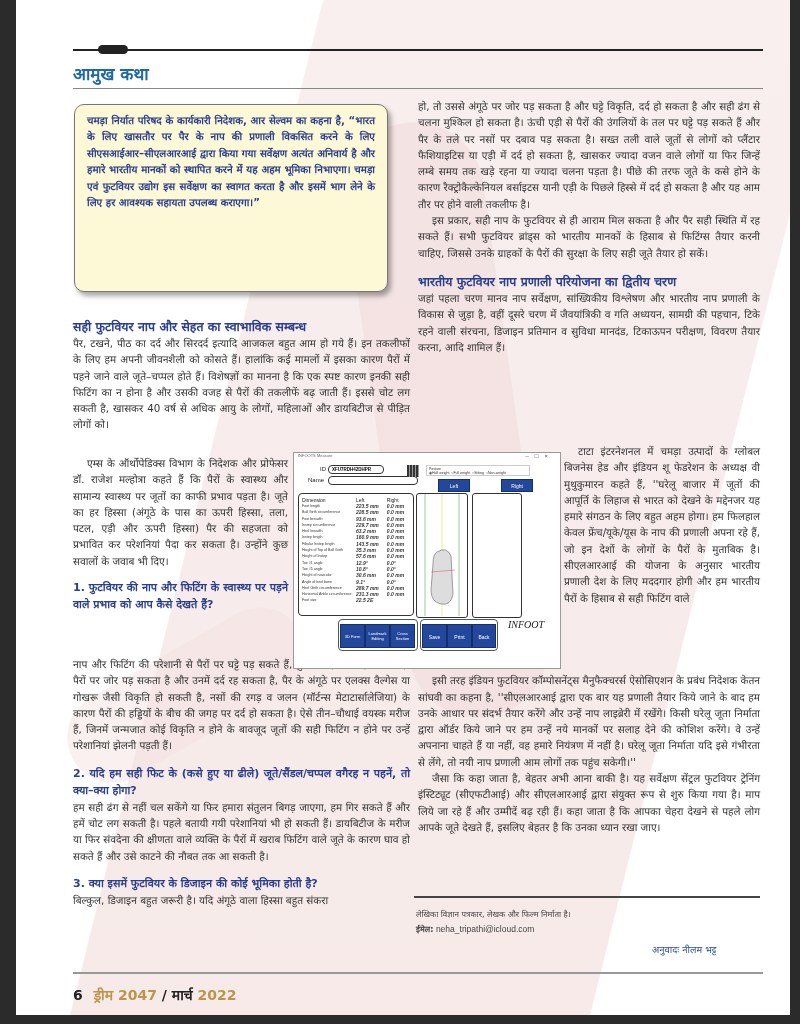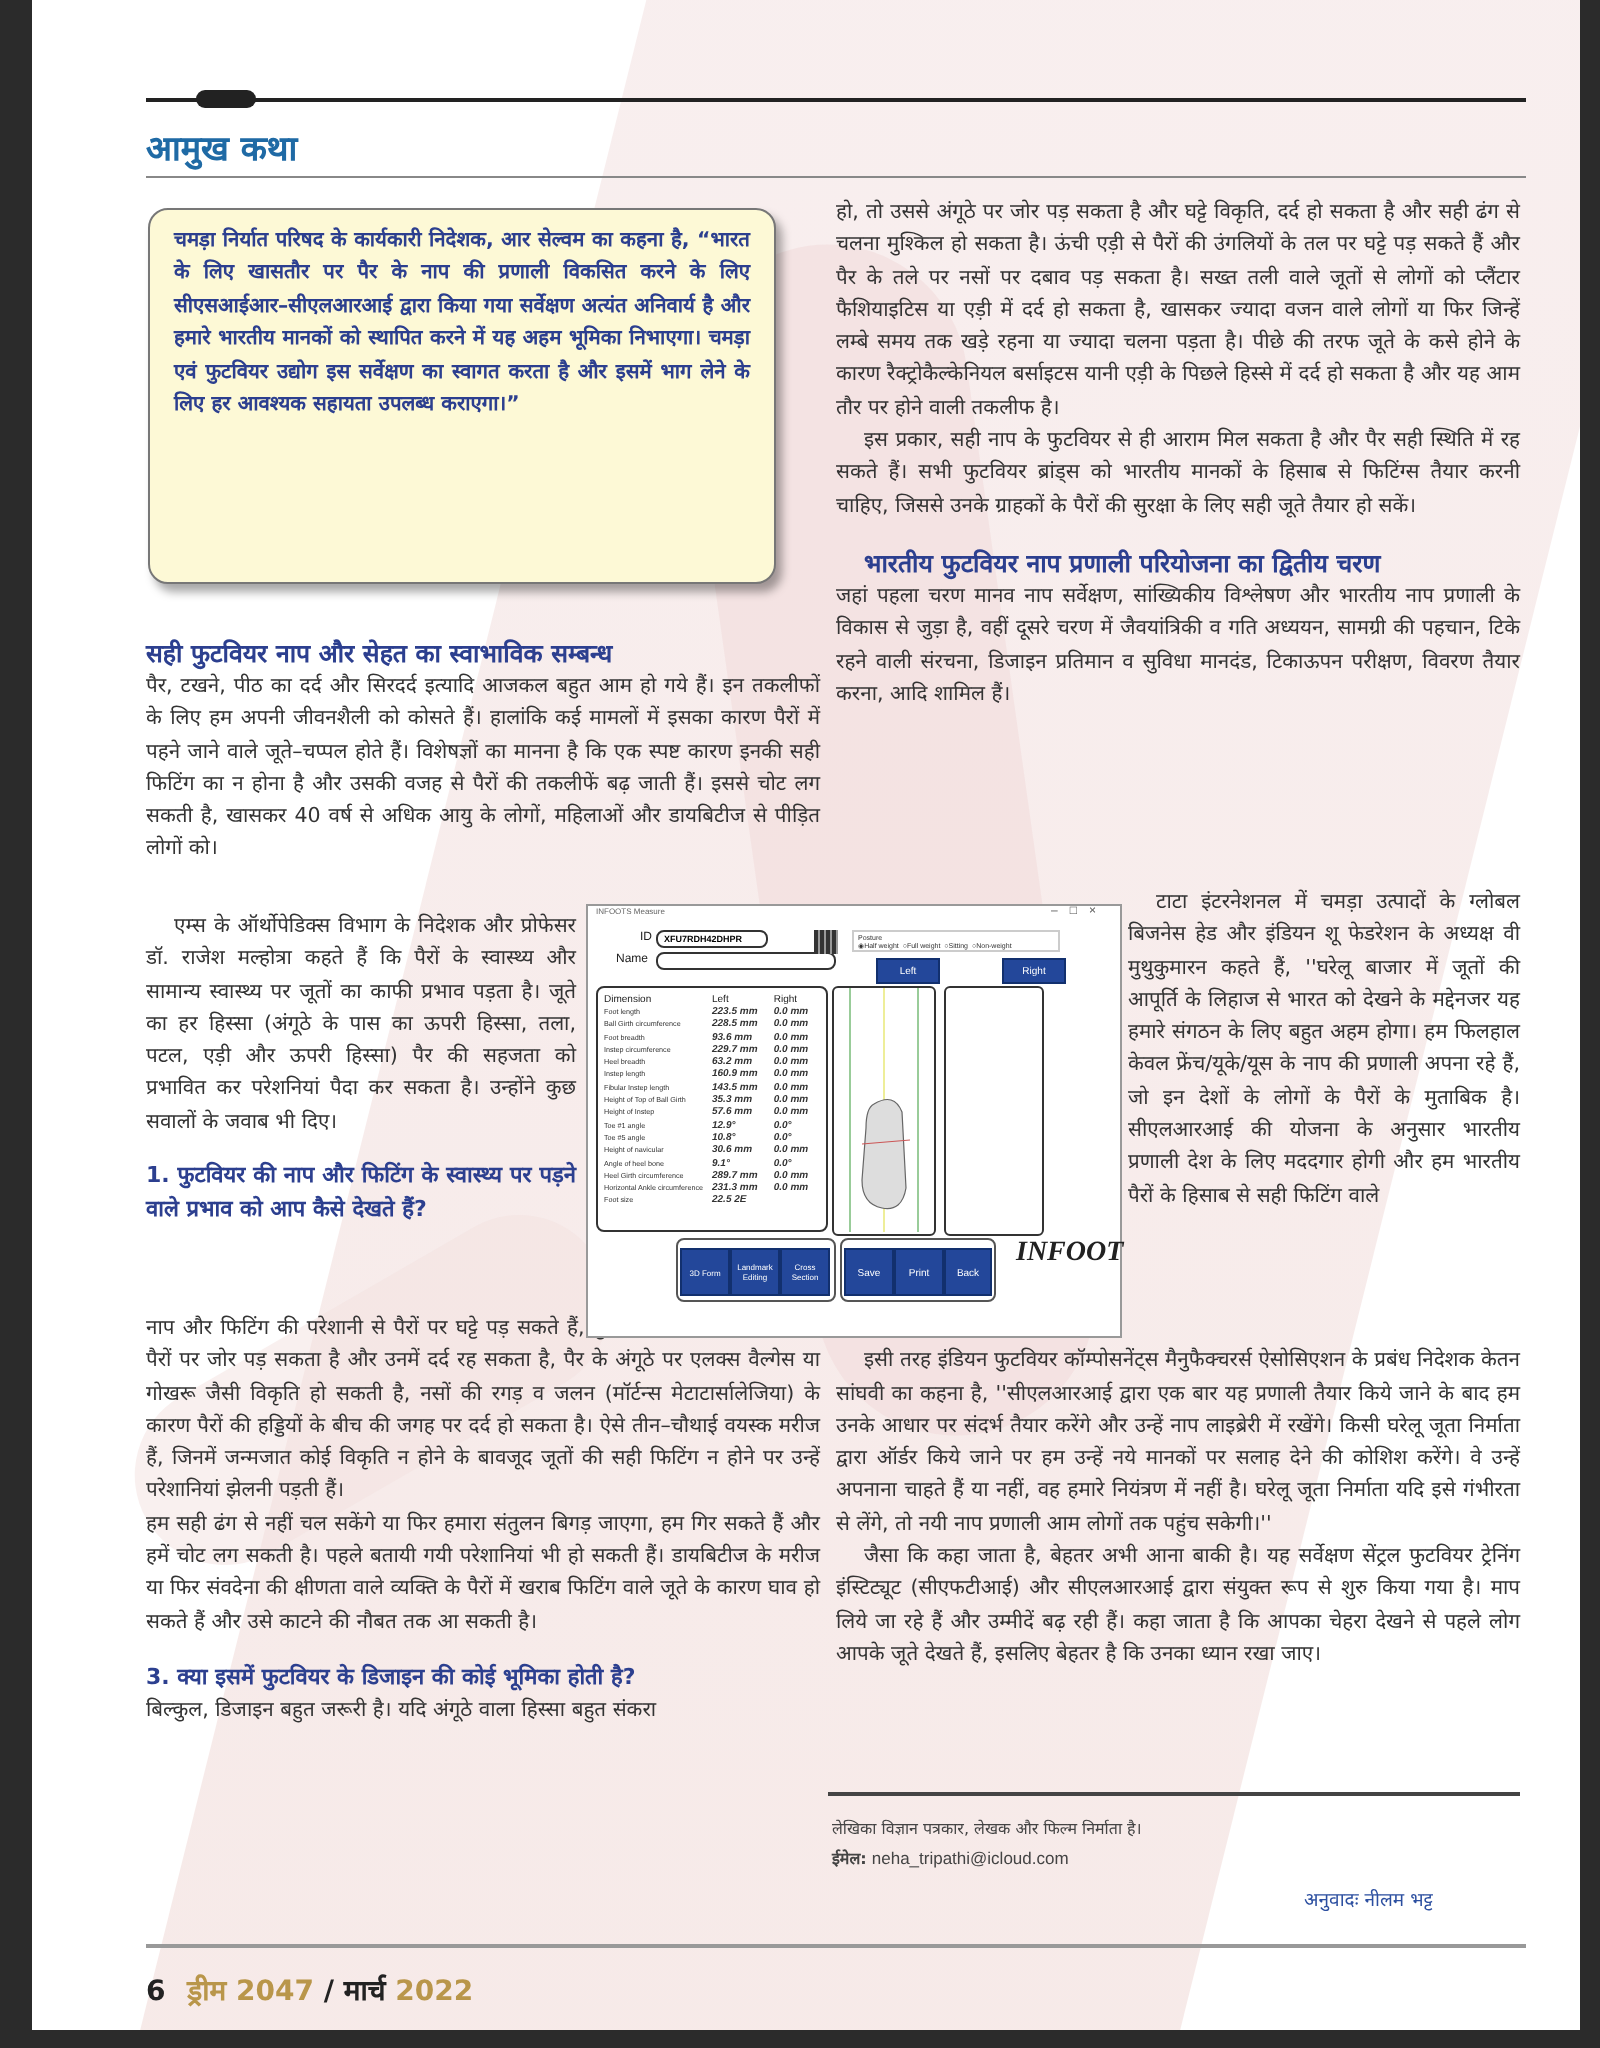--- a/index.html
+++ b/index.html
@@ -28,21 +28,21 @@
   .inset .qr { position:absolute; left:113px; top:12px; width:12px; height:12px; background:repeating-linear-gradient(90deg,#333 0 2px,#999 2px 3px); }
   .inset .posture { position:absolute; left:132px; top:12px; width:104px; height:11px; border:1px solid #ccc; font-size:3.5px; color:#333; padding:1px 2px; box-sizing:border-box; }
   .inset .bluebtn { position:absolute; background:#23479a; color:#fff; font-size:5px; text-align:center; border:1px solid #12306e; box-sizing:border-box; }
   .inset .dimbox { position:absolute; left:4px; top:40px; width:116px; height:123px; border:1.5px solid #333; border-radius:4px; background:#fff; box-sizing:border-box; padding:3px; }
   .dim-head { display:flex; font-size:5px; color:#222; }
   .dim-row { display:flex; font-size:3.6px; line-height:6.3px; color:#333; }
   .dim-row .n { width:56px; overflow:hidden; white-space:nowrap; }
   .dim-row .l { width:32px; font-weight:bold; font-style:italic; font-size:5px; }
   .dim-row .r { width:24px; font-weight:bold; font-style:italic; font-size:5px; }
   .inset .panel { position:absolute; border:1.5px solid #333; border-radius:3px; background:#fff; box-sizing:border-box; }
-  .inset .logo { position:absolute; left:214px; top:166px; font-family:"Liberation Serif", serif; font-style:italic; font-weight:bold; font-size:14px; color:#222; }
+  .inset .logo { position:absolute; left:214px; top:166px; font-family:"Liberation Serif", serif; font-style:italic; font-weight:normal; font-size:10px; color:#222; }
   .inset .btngroup { position:absolute; border:1.2px solid #555; border-radius:4px; box-sizing:border-box; }
   .note { position:absolute; left:400px; top:908px; font-size:8px; color:#444; line-height:14px; }
   .note .email { font-family:"Liberation Sans", sans-serif; font-size:8.5px; }
   .translator { position:absolute; left:636px; top:943px; color:#2c4fa0; font-weight:normal; font-size:9.5px; }
   .bottom-rule-r { position:absolute; left:398px; top:896px; width:346px; height:2px; background:#444; }
   .footer-rule { position:absolute; left:57px; top:972px; width:690px; height:1.5px; background:#999; }
   .footer { position:absolute; left:57px; top:985px; font-size:14px; font-weight:bold; color:#222; }
   .footer .gold { color:#b9964a; }
   .right-edge { position:absolute; left:790px; top:0; width:10px; height:1024px; background:#2b2b2b; }
 </style>
@@ -67,29 +67,30 @@
     <p class="h2">सही फुटवियर नाप और सेहत का स्वाभाविक सम्बन्ध</p>
     <p>पैर, टखने, पीठ का दर्द और सिरदर्द  इत्यादि आजकल बहुत आम हो गये हैं। इन तकलीफों के लिए हम अपनी जीवनशैली को कोसते हैं। हालांकि कई मामलों में इसका कारण पैरों में पहने जाने वाले जूते–चप्पल होते हैं। विशेषज्ञों का मानना है कि एक स्पष्ट कारण इनकी सही फिटिंग का न होना है और उसकी वजह से पैरों की तकलीफें बढ़ जाती हैं। इससे चोट लग सकती है, खासकर 40 वर्ष से अधिक आयु के लोगों, महिलाओं और डायबिटीज से पीड़ित लोगों को।</p>
   </div>
 
   <div class="col" style="left:57px; top:455px; width:215px;">
     <p class="indent">एम्स के ऑर्थोपेडिक्स विभाग के निदेशक और प्रोफेसर डॉ. राजेश मल्होत्रा कहते हैं कि पैरों के स्वास्थ्य और सामान्य स्वास्थ्य पर जूतों का काफी प्रभाव पड़ता है। जूते का हर हिस्सा (अंगूठे के पास का ऊपरी हिस्सा, तला, पटल, एड़ी और ऊपरी हिस्सा) पैर की सहजता को प्रभावित कर परेशनियां पैदा कर सकता है। उन्होंने कुछ सवालों के जवाब भी दिए।</p>
     <p class="h3" style="margin-top:10px;">1. फुटवियर की नाप और फिटिंग के स्वास्थ्य पर पड़ने वाले प्रभाव को आप कैसे देखते हैं?</p>
   </div>
   <div class="col" style="left:57px; top:656px; width:337px;">
     <p>नाप और फिटिंग की परेशानी से पैरों पर घट्टे पड़ सकते हैं, कुछ जगहें सख्त हो सकती हैं, पैरों पर जोर पड़ सकता है और उनमें दर्द रह सकता है, पैर के अंगूठे पर एलक्स वैल्गेस या गोखरू जैसी विकृति हो सकती है, नसों की रगड़ व जलन (मॉर्टन्स  मेटाटार्सालेजिया) के कारण पैरों की हड्डियों के बीच की जगह पर दर्द हो सकता है। ऐसे तीन–चौथाई वयस्क मरीज हैं, जिनमें जन्मजात कोई विकृति न होने के बावजूद जूतों की सही फिटिंग न होने पर उन्हें परेशानियां झेलनी पड़ती हैं।</p>
+    <p class="h3" style="margin-top:11px;">2. यदि हम सही फिट के (कसे हुए या ढीले) जूते/सैंडल/चप्पल वगैरह न पहनें, तो क्या–क्या होगा?</p>
     <p>हम सही ढंग से नहीं चल सकेंगे या फिर हमारा संतुलन बिगड़ जाएगा, हम गिर सकते हैं और हमें चोट लग सकती है। पहले बतायी गयी परेशानियां भी हो सकती हैं। डायबिटीज के मरीज या फिर संवदेना की क्षीणता वाले व्यक्ति के पैरों में खराब फिटिंग वाले जूते के कारण घाव हो सकते हैं और उसे काटने की नौबत तक आ सकती है।</p>
     <p class="h3" style="margin-top:11px;">3. क्या इसमें फुटवियर के डिजाइन की कोई भूमिका होती है?</p>
     <p>बिल्कुल, डिजाइन बहुत जरूरी है। यदि अंगूठे वाला हिस्सा बहुत संकरा</p>
   </div>
 
   <div class="col" style="left:402px; top:98px; width:342px;">
     <p>हो, तो उससे अंगूठे पर जोर पड़ सकता है और घट्टे विकृति, दर्द हो सकता है और सही ढंग से चलना मुश्किल हो सकता है। ऊंची एड़ी से पैरों की उंगलियों के तल पर घट्टे पड़ सकते हैं और पैर के तले पर नसों पर दबाव पड़ सकता है। सख्त तली वाले जूतों से लोगों को प्लैंटार फैशियाइटिस या एड़ी में दर्द हो सकता है, खासकर ज्यादा वजन वाले लोगों या फिर जिन्हें  लम्बे समय तक खड़े रहना या ज्यादा चलना पड़ता है। पीछे की तरफ जूते के कसे होने के कारण रैक्ट्रोकैल्केनियल बर्साइटस यानी एड़ी के पिछले हिस्से में दर्द हो सकता है और यह आम तौर पर होने वाली तकलीफ है।</p>
     <p class="indent">इस प्रकार, सही नाप के फुटवियर से ही आराम मिल सकता है और पैर सही स्थिति में रह सकते हैं। सभी फुटवियर ब्रांड्स को भारतीय मानकों के हिसाब से फिटिंग्स तैयार करनी चाहिए, जिससे उनके ग्राहकों के पैरों की सुरक्षा के लिए सही जूते तैयार हो सकें।</p>
-    <p class="h2" style="margin-top:12px;margin-left:14px;">भारतीय फुटवियर नाप प्रणाली परियोजना का द्वितीय चरण</p>
+    <p class="h2" style="margin-top:12px;">भारतीय फुटवियर नाप प्रणाली परियोजना का द्वितीय चरण</p>
     <p>जहां पहला चरण मानव नाप सर्वेक्षण, सांख्यिकीय विश्लेषण और भारतीय नाप प्रणाली के विकास से जुड़ा है, वहीं दूसरे चरण में जैवयांत्रिकी व गति अध्ययन, सामग्री की पहचान, टिके रहने वाली संरचना, डिजाइन प्रतिमान व सुविधा मानदंड, टिकाऊपन परीक्षण, विवरण तैयार करना, आदि शामिल हैं।</p>
   </div>
   <div class="col" style="left:548px; top:443px; width:196px;">
     <p class="indent">टाटा इंटरनेशनल में चमड़ा उत्पादों के ग्लोबल बिजनेस हेड और इंडियन शू फेडरेशन के अध्यक्ष वी मुथुकुमारन कहते हैं, ''घरेलू बाजार में जूतों की आपूर्ति के लिहाज से भारत को देखने के मद्देनजर यह हमारे संगठन के लिए बहुत अहम होगा। हम फिलहाल केवल फ्रेंच/यूके/यूस के नाप की प्रणाली अपना रहे हैं, जो इन देशों के लोगों के पैरों के मुताबिक है। सीएलआरआई की योजना के अनुसार भारतीय प्रणाली देश के लिए मददगार होगी और हम भारतीय पैरों के हिसाब से सही फिटिंग वाले</p>
   </div>
   <div class="col" style="left:402px; top:656px; width:342px;">
     <p>अच्छे उत्पाद तैयार कर सकेंगे।''</p>
     <p class="indent">इसी तरह इंडियन फुटवियर कॉम्पोसनेंट्स मैनुफैक्चरर्स ऐसोसिएशन के प्रबंध निदेशक केतन सांघवी का कहना है, ''सीएलआरआई द्वारा एक बार यह प्रणाली तैयार किये जाने के बाद हम उनके आधार पर संदर्भ तैयार करेंगे और उन्हें नाप लाइब्रेरी में रखेंगे। किसी घरेलू जूता निर्माता द्वारा ऑर्डर किये जाने पर हम उन्हें नये मानकों पर सलाह देने की कोशिश करेंगे। वे उन्हें अपनाना चाहते हैं या नहीं, वह हमारे नियंत्रण में नहीं है। घरेलू जूता निर्माता यदि इसे गंभीरता से लेंगे, तो नयी नाप प्रणाली आम लोगों तक पहुंच सकेगी।''</p>
     <p class="indent">जैसा कि कहा जाता है, बेहतर अभी आना बाकी है। यह सर्वेक्षण सेंट्रल फुटवियर ट्रेनिंग इंस्टिट्यूट (सीएफटीआई) और सीएलआरआई द्वारा संयुक्त रूप से शुरु किया गया है। माप लिये जा रहे हैं और उम्मीदें बढ़ रही हैं। कहा जाता है कि आपका चेहरा देखने से पहले लोग आपके जूते देखते हैं, इसलिए बेहतर है कि उनका ध्यान रखा जाए।</p>
   </div>

